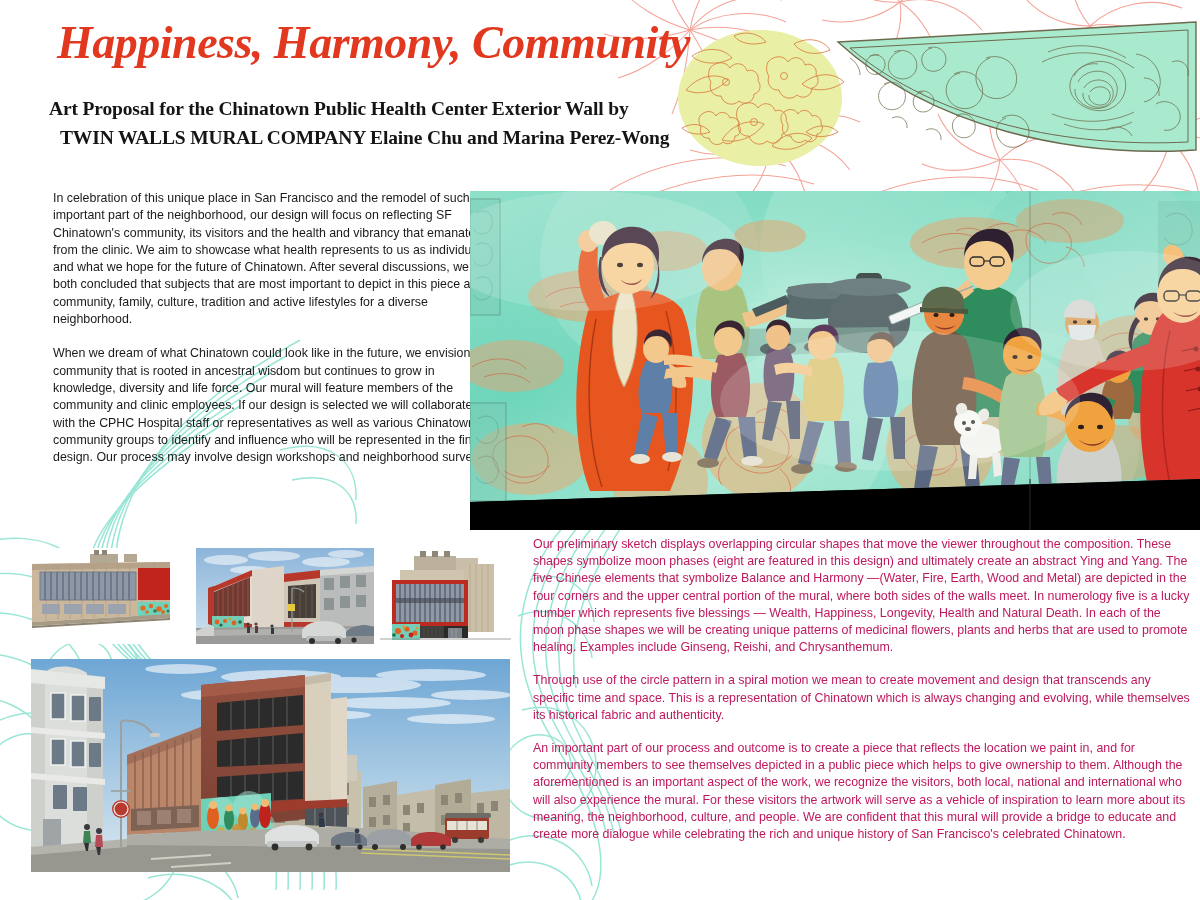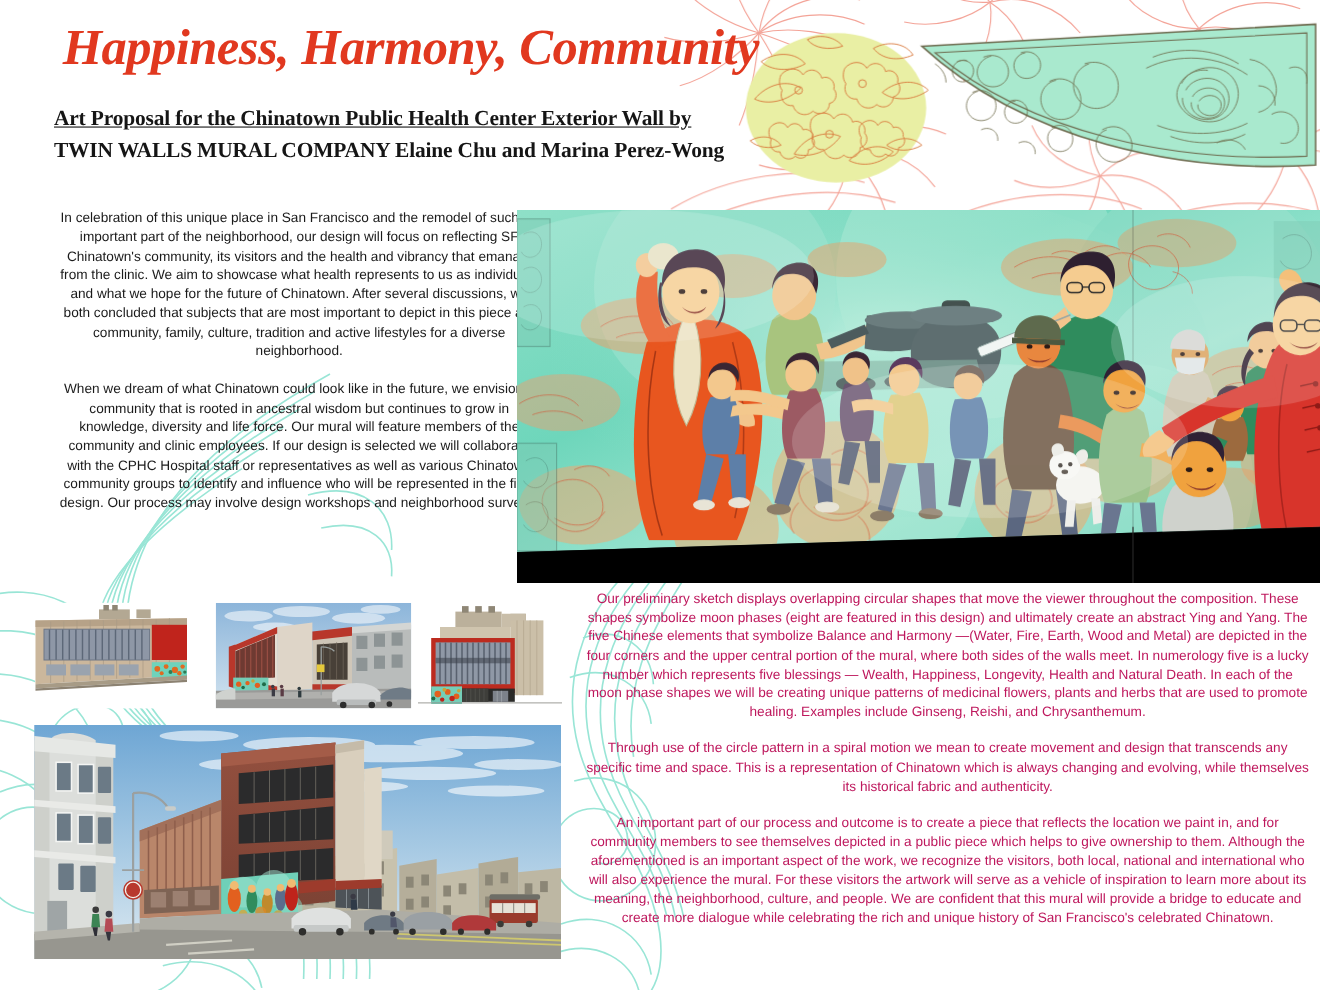--- a/index.html
+++ b/index.html
@@ -3,21 +3,21 @@
 <meta charset="utf-8">
 <style>
   html,body{margin:0;padding:0;}
   body{
     width:1200px;height:900px;
     background:#ffffff;
     font-family:"Liberation Sans", sans-serif;
     overflow:hidden;
     position:relative;
   }
-  .page{position:relative;width:1200px;height:900px;overflow:hidden;background:#fff;text-align:center;}
+  .page{position:relative;width:1200px;height:900px;overflow:hidden;background:#fff;}
 
   
   .bg-layer{position:absolute;pointer-events:none;}
   #bg-chrysanthemum{top:-10px;right:-10px;width:640px;height:230px;opacity:.95;}
   #bg-contours-left{left:-60px;top:330px;width:420px;height:600px;opacity:.9;}
   #bg-contours-right{left:500px;top:520px;width:180px;height:390px;opacity:.9;}
 
   
   .header{position:absolute;left:0;top:0;width:760px;}
   #page-title{
@@ -26,22 +26,22 @@
     font-weight:bold;font-style:italic;
     font-size:46px;letter-spacing:-.5px;
     color:#e1381f;white-space:nowrap;
   }
   #subtitle-line-1,#subtitle-line-2{
     position:absolute;left:49px;
     font-family:"Liberation Serif", serif;
     font-weight:bold;font-size:19.5px;color:#151515;
     white-space:nowrap;letter-spacing:-.15px;
   }
-  #subtitle-line-1{top:98px;text-decoration:underline;}
-  #subtitle-line-2{top:127px;}
+  #subtitle-line-1{top:98px;}
+  #subtitle-line-2{top:127px;margin-left:11px;}
 
   
   .col-left{
     position:absolute;left:29px;top:190px;width:438px;
     font-size:12.4px;line-height:17.3px;color:#1a1a1a;margin-left:24px;
   }
   .col-left p{margin:0 0 17px 0;}
   .col-right{
     position:absolute;left:533px;top:536px;width:657px;
     font-size:12.4px;line-height:17.2px;color:#be185d;

